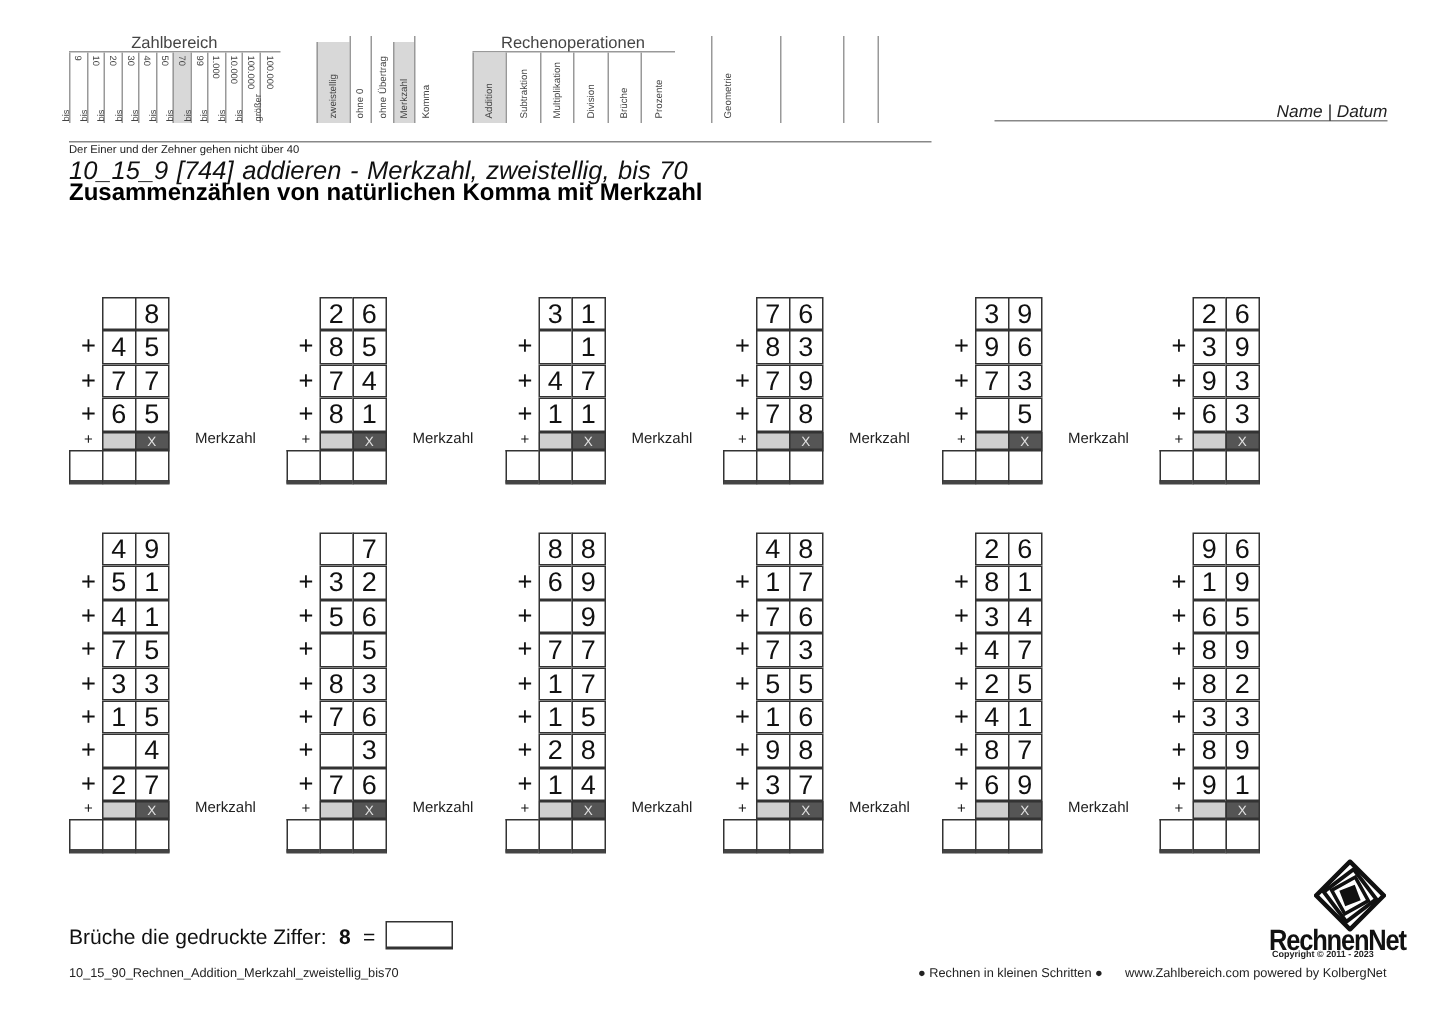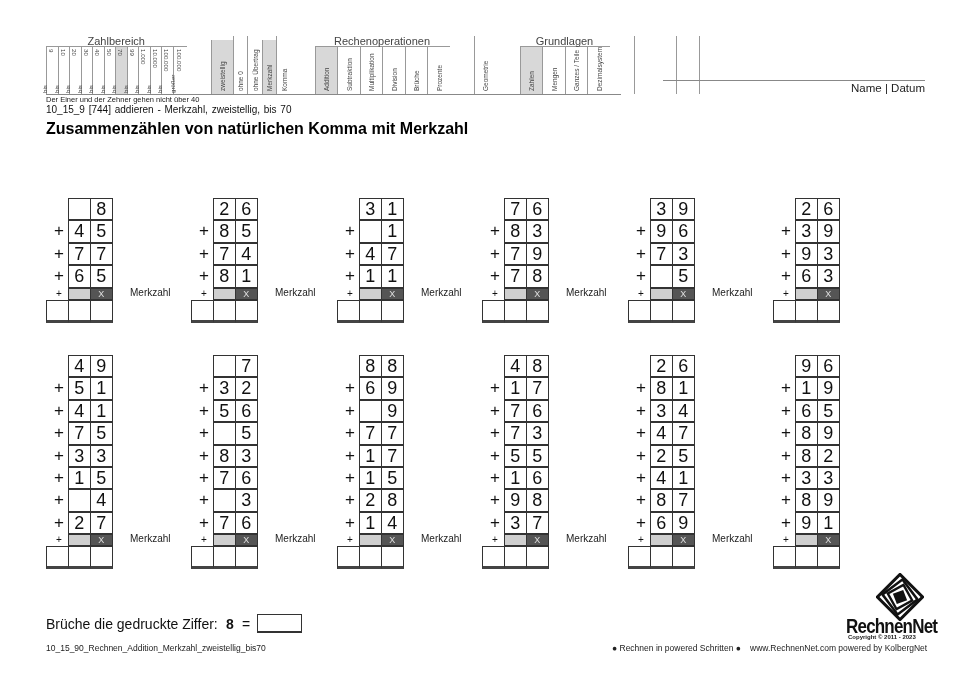--- a/index.html
+++ b/index.html
@@ -1,20 +1,20 @@
 <!DOCTYPE html>
 <html><head>
 <meta charset="utf-8">
 <style>
   * { box-sizing: border-box; margin: 0; padding: 0; }
   html, body { width: 963px; height: 681px; background: #ffffff; overflow: hidden; }
   body { position: relative; font-family: "Liberation Sans", sans-serif; color: #111; }
 
   
-  .hdr { position: absolute; top: 36px; left: 46px; height: 58px; display: flex; gap: 24px; }
+  .hdr { position: absolute; top: 24px; left: 46px; height: 58px; display: flex; gap: 24px; }
   .grp { position: relative; display: flex; flex-direction: column; }
   .grp-title { height: 11px; font-size: 11px; line-height: 11px; text-align: center; color: #444; border-bottom: 1px solid #999; white-space: nowrap; }
   .grp-cols { display: flex; flex: 1; }
   .hcol { position: relative; width: 11.5px; border-left: 1px solid #999; height: 100%; }
   .hcol.shade { background: #d8d8d8; }
   .hcol .top, .hcol .bot {
     position: absolute; left: 50%; font-size: 6.2px; color: #444; white-space: nowrap;
     transform-origin: left top;
   }
   .hcol .top { top: 2px; transform: translateX(3px) rotate(90deg) translateX(0) ; }
@@ -23,25 +23,25 @@
   .tall-col { position: relative; width: 14.5px; border-left: 1px solid #999; height: 58px; }
   .tall-col.shade { background: #d8d8d8; }
   .tall-col.raised { margin-top: 4px; height: 54px; }
   .tall-col .lbl {
     position: absolute; bottom: 3px; left: 50%; font-size: 6.5px; color: #444; white-space: nowrap;
     transform-origin: left bottom; transform: translateX(4px) rotate(-90deg);
   }
   .hdr-bottom { position: absolute; top: 94px; left: 46px; width: 575px; border-top: 1px solid #888; }
 
   .note { position: absolute; top: 95px; left: 46px; font-size: 7.5px; color: #222; }
-  .subtitle { position: absolute; top: 104px; left: 46px; font-size: 10px; color: #111; word-spacing: 1px; }
+  .subtitle { position: absolute; top: 104px; left: 46px; font-size: 17px; color: #111; word-spacing: 1px; font-style: italic; }
   .title { position: absolute; top: 120px; left: 46px; font-size: 16px; font-weight: bold; color: #000; }
 
   .name-line { position: absolute; top: 80px; left: 663px; width: 262px; border-top: 1px solid #888; }
-  .name-label { position: absolute; top: 82px; right: 38px; font-size: 11.5px; color: #222; }
+  .name-label { position: absolute; top: 69px; right: 38px; font-size: 11.5px; color: #222; font-style: italic; }
 
   
   .ex { position: absolute; width: 140px; }
   .ex-row { position: relative; height: 22.4px; }
   .ex-plus { position: absolute; left: 6px; width: 14px; text-align: center; font-size: 17px; line-height: 22px; }
   .cell { position: absolute; width: 22.5px; height: 22.4px; border: 1px solid #333; font-size: 18px; line-height: 21px; text-align: center; background: #fff; }
   .c1 { left: 22px; }
   .c2 { left: 44px; }
   .m-row { position: relative; height: 12px; }
   .m-plus { position: absolute; left: 6px; width: 14px; text-align: center; font-size: 10px; line-height: 12px; }
@@ -158,37 +158,20 @@
           <span class="lbl">Brüche</span>
         </div>
         <div class="tall-col" style="height: 47px; width: 22.5px;">
           <span class="lbl">Prozente</span>
         </div>
       </div>
   </div>
   <div class="tall-col" style="width:22px;">
     <span class="lbl">Geometrie</span>
   </div>
-  <div class="grp">
-    <div class="grp-title">Grundlagen</div>
-    <div class="grp-cols" id="gl-cols">
-        <div class="tall-col shade" style="height: 47px; width: 22.5px;">
-          <span class="lbl">Zahlen</span>
-        </div>
-        <div class="tall-col" style="height: 47px; width: 22.5px;">
-          <span class="lbl">Mengen</span>
-        </div>
-        <div class="tall-col" style="height: 47px; width: 22.5px;">
-          <span class="lbl">Ganzes / Teile</span>
-        </div>
-        <div class="tall-col" style="height: 47px; width: 22.5px;">
-          <span class="lbl">Dezimalsystem</span>
-        </div>
-      </div>
-  </div>
   <div class="tall-col" style="width:18px;"></div>
   <div class="tall-col" style="width:24px; border-right:1px solid #999;"></div>
 </div>
 <div class="hdr-bottom"></div>
 
 <div class="note">Der Einer und der Zehner gehen nicht über 40</div>
 <div class="subtitle">10_15_9   [744]   addieren - Merkzahl, zweistellig, bis 70</div>
 <div class="title">Zusammenzählen von natürlichen Komma mit Merkzahl</div>
 
 <div class="name-line"></div>
@@ -698,22 +681,22 @@
       </div>
     </div>
   </div>
 
 <div class="count">Brüche die gedruckte Ziffer:</div>
 <div class="count-digit">8</div>
 <div class="count-eq">=</div>
 <div class="count-box"></div>
 
 <div class="file">10_15_90_Rechnen_Addition_Merkzahl_zweistellig_bis70</div>
-<div class="slogan">● Rechnen in powered Schritten ●</div>
-<div class="website">www.RechnenNet.com powered by KolbergNet</div>
+<div class="slogan">● Rechnen in kleinen Schritten ●</div>
+<div class="website">www.Zahlbereich.com powered by KolbergNet</div>
 
 <svg class="logo" viewBox="0 0 48 48">
   <g transform="translate(24 24) rotate(45)">
     <rect x="-16" y="-16" width="32" height="32" fill="none" stroke="#111" stroke-width="3"></rect>
     <rect x="-12.5" y="-12.5" width="25" height="25" fill="none" stroke="#111" stroke-width="2.6" transform="rotate(8)"></rect>
     <rect x="-9" y="-9" width="18" height="18" fill="none" stroke="#111" stroke-width="2.4" transform="rotate(16)"></rect>
     <rect x="-5.5" y="-5.5" width="11" height="11" fill="#111" transform="rotate(24)"></rect>
   </g>
 </svg>
 <div class="brand">RechnenNet</div>

